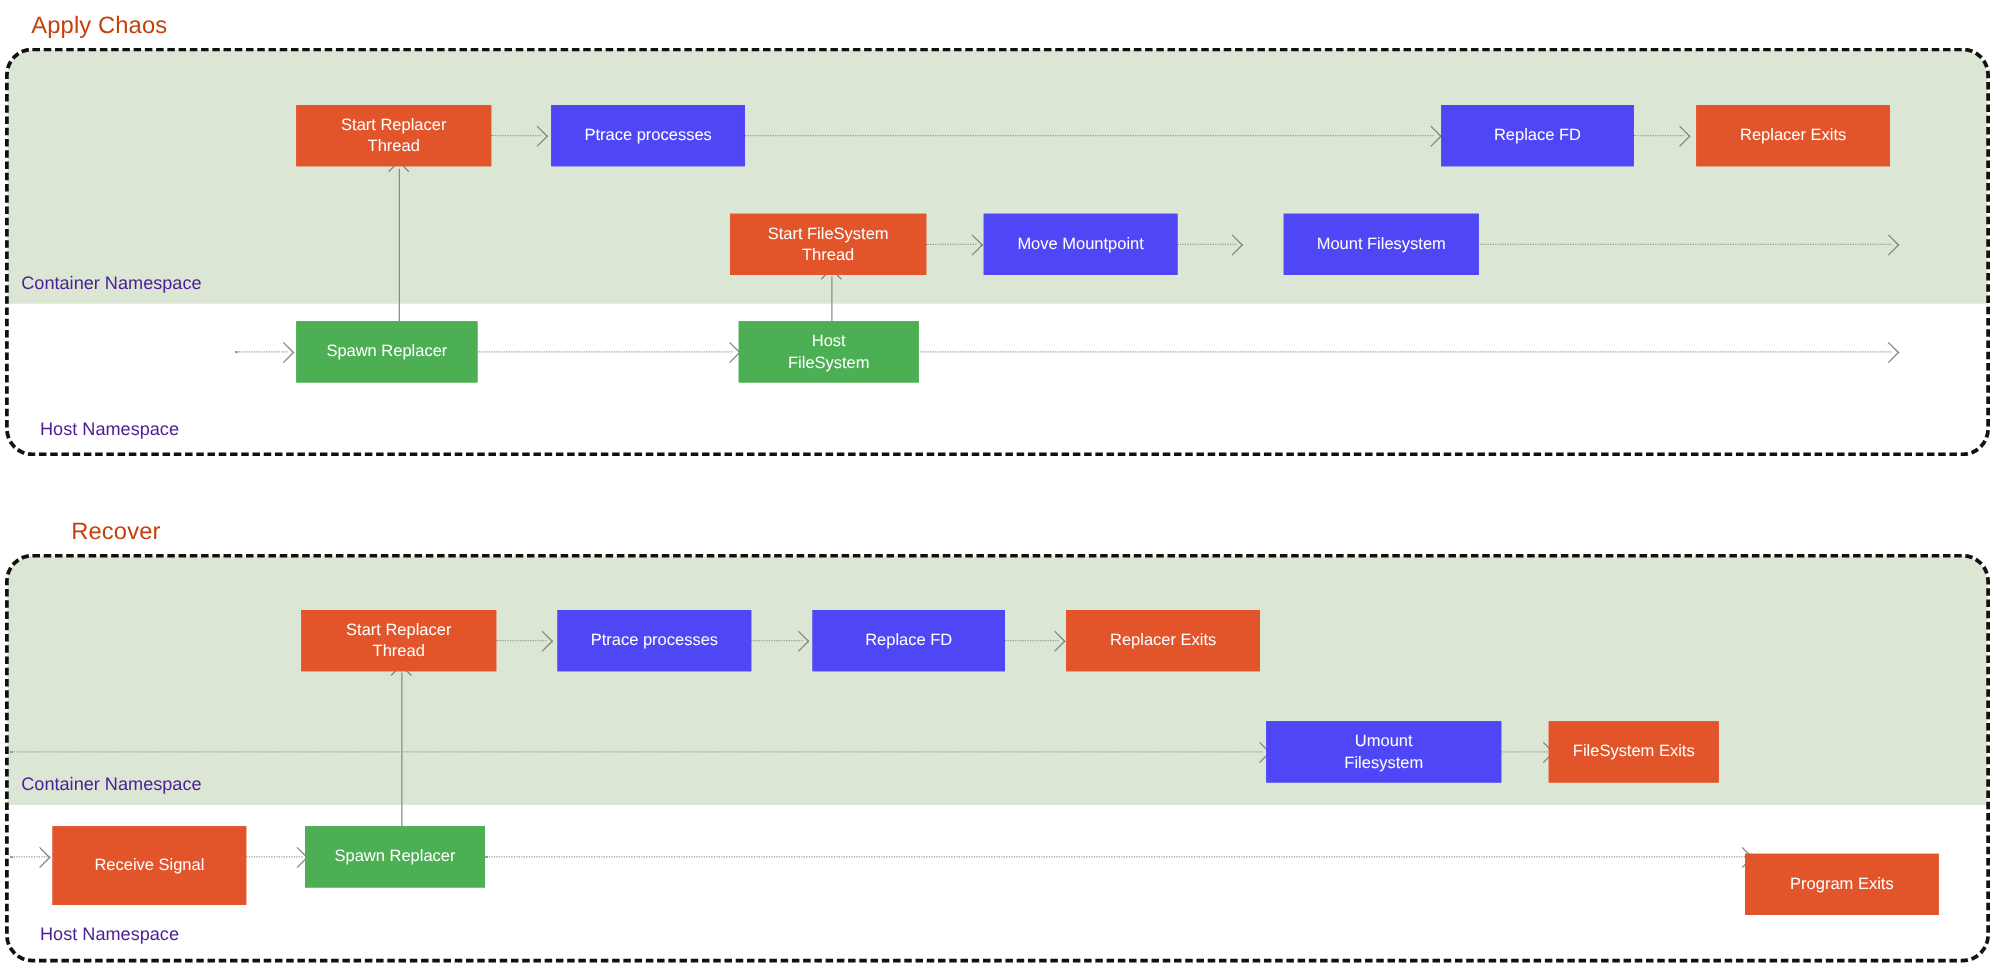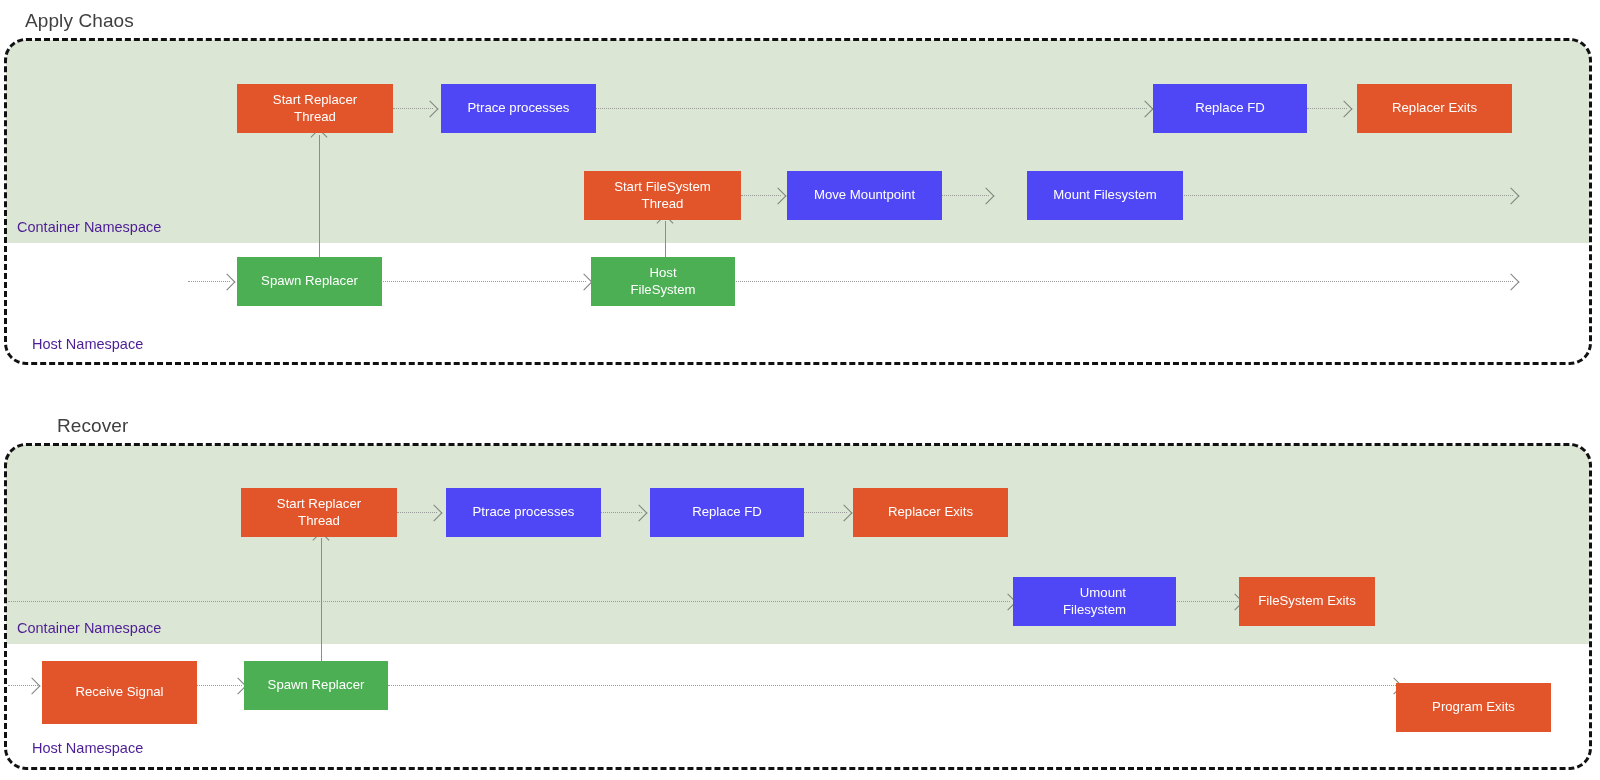--- a/index.html
+++ b/index.html
@@ -6,21 +6,21 @@
   body{
     width:1600px;height:780px;position:relative;overflow:hidden;
     font-family:"Liberation Sans","DejaVu Sans",sans-serif;
     color:#1a1a1a;
   }
   .stage{position:absolute;left:0;top:0;width:1600px;height:780px;}
 
   .section-title{
     position:absolute;
     font-size:19px;
-    color:#404040;
+    color:#c2410c;
     letter-spacing:0.1px;
     white-space:nowrap;
   }
 
   .ns-box{
     position:absolute;
     border:3px dashed #111111;
     border-radius:22px;
     box-sizing:border-box;
     background:transparent;
@@ -189,21 +189,21 @@
 
   <div class="node orange" style="left:241px;top:488px;width:156px;height:49px;">Start Replacer
 Thread</div>
 
   <div class="node blue" style="left:446px;top:488px;width:155px;height:49px;">Ptrace processes</div>
 
   <div class="node blue" style="left:650px;top:488px;width:154px;height:49px;">Replace FD</div>
 
   <div class="node orange" style="left:853px;top:488px;width:155px;height:49px;">Replacer Exits</div>
 
-  <div class="node blue" style="left:1013px;top:577px;width:163px;height:49px;text-align:right;">Umount
+  <div class="node blue" style="left:1013px;top:577px;width:188px;height:49px;">Umount
 Filesystem</div>
 
   <div class="node orange" style="left:1239px;top:577px;width:136px;height:49px;">FileSystem Exits</div>
 
   <div class="node orange" style="left:42px;top:661px;width:155px;height:63px;">Receive Signal</div>
 
   <div class="node green" style="left:244px;top:661px;width:144px;height:49px;">Spawn Replacer</div>
 
   <div class="node orange" style="left:1396px;top:683px;width:155px;height:49px;">Program Exits</div>
 

